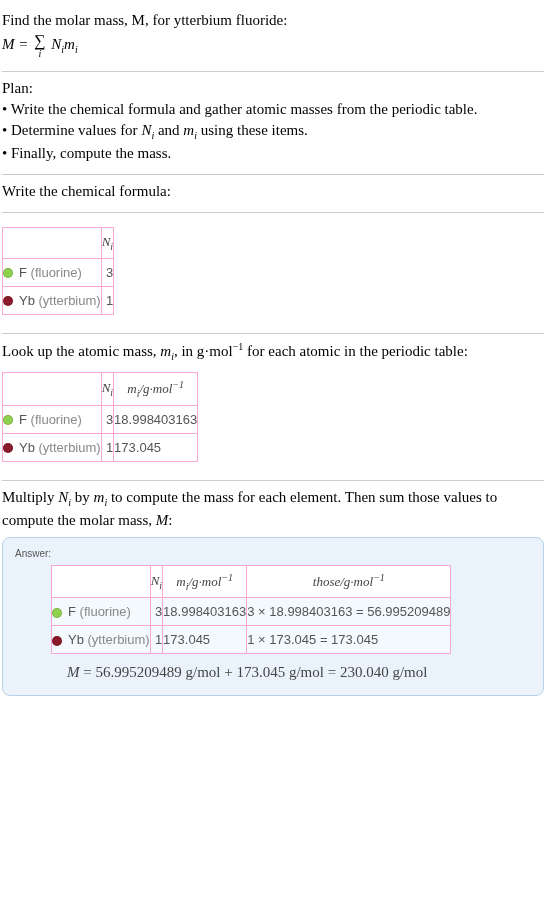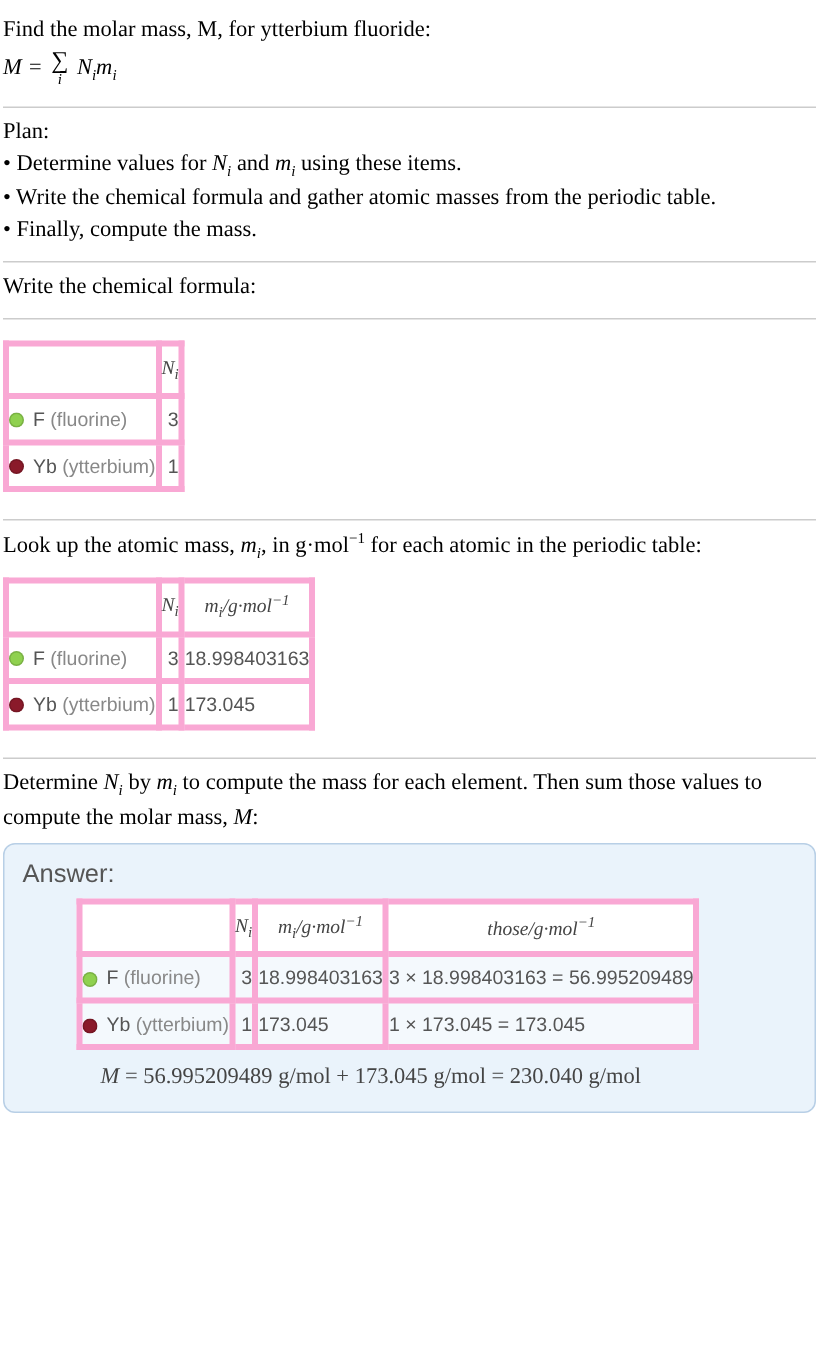--- a/index.html
+++ b/index.html
@@ -36,21 +36,21 @@
   .sup { font-size: 10px; vertical-align: super; }
   .chem { font-family: Georgia, serif; }
   table {
     border-collapse: collapse;
     margin: 8px 0;
     font-family: Arial, Helvetica, sans-serif;
     font-size: 13px;
     color: #555;
   }
   th, td {
-    border: 4px solid #f9a8d4;
+    border: 1px solid #f9a8d4;
     padding: 6px 0;
     text-align: left;
     vertical-align: middle;
     margin-top: 28px;
   }
   th {
     font-weight: normal;
     background: #fff;
     font-style: italic;
     font-family: 'Times New Roman', serif;
@@ -72,21 +72,21 @@
   .el-name { color: #888; }
   .answer-box {
     background: #eaf3fb;
     border: 1px solid #b8cfe6;
     border-radius: 8px;
     padding: 10px 12px 14px 12px;
     margin-top: 6px;
   }
   .answer-label {
     font-family: Arial, Helvetica, sans-serif;
-    font-size: 17px;
+    font-size: 10px;
     color: #555;
     margin-bottom: 6px;
   }
   .answer-box table {
     margin: 4px 0 10px 36px;
     background: #fff;
   }
   .answer-box table th, .answer-box table td {
     background: #f4f9fd;
   }
@@ -113,24 +113,24 @@
     <span class="sum">
       <span class="sigma">∑</span>
       <span class="sub">i</span>
     </span>
     <span class="mi">N</span><span class="sub mi">i</span><span class="mi">m</span><span class="sub mi">i</span>
   </div>
 </div>
 
 <div class="section">
   <div class="line">Plan:</div>
+  <div class="line">• Write the chemical formula and gather atomic masses from the periodic table.</div>
   <div class="line">
     <span>• Determine values for </span><span class="mi">N<span class="sub">i</span></span><span> and </span><span class="mi">m<span class="sub">i</span></span><span> using these items.</span>
   </div>
-  <div class="line">• Write the chemical formula and gather atomic masses from the periodic table.</div>
   <div class="line">• Finally, compute the mass.</div>
 </div>
 
 <div class="section">
   <div class="line">Write the chemical formula:</div>
 </div>
 
 <div class="section">
   <table>
     <tbody>
@@ -170,21 +170,21 @@
       <td><span class="dot dot-yb"></span><span>Yb</span> <span class="el-name">(ytterbium)</span></td>
       <td class="num">1</td>
       <td>173.045</td>
     </tr>
   </tbody>
     </table>
 </div>
 
 <div class="section">
   <div class="line">
-    <span>Determine </span><span class="mi">N<span class="sub">i</span></span><span> by </span><span class="mi">m<span class="sub">i</span></span><span> to compute the mass for each element. Then sum those values to compute the molar mass, </span><span class="mi">M</span><span>:</span>
+    <span>Multiply </span><span class="mi">N<span class="sub">i</span></span><span> by </span><span class="mi">m<span class="sub">i</span></span><span> to compute the mass for each element. Then sum those values to compute the molar mass, </span><span class="mi">M</span><span>:</span>
   </div>
 
   <div class="answer-box">
     <div class="answer-label">Answer:</div>
     <table>
       <tbody>
           <tr>
         <th></th>
         <th><span class="mi">N<span class="sub">i</span></span></th>
         <th><span class="mi">m<span class="sub">i</span></span><span>/g·mol</span><span class="sup">−1</span></th>

